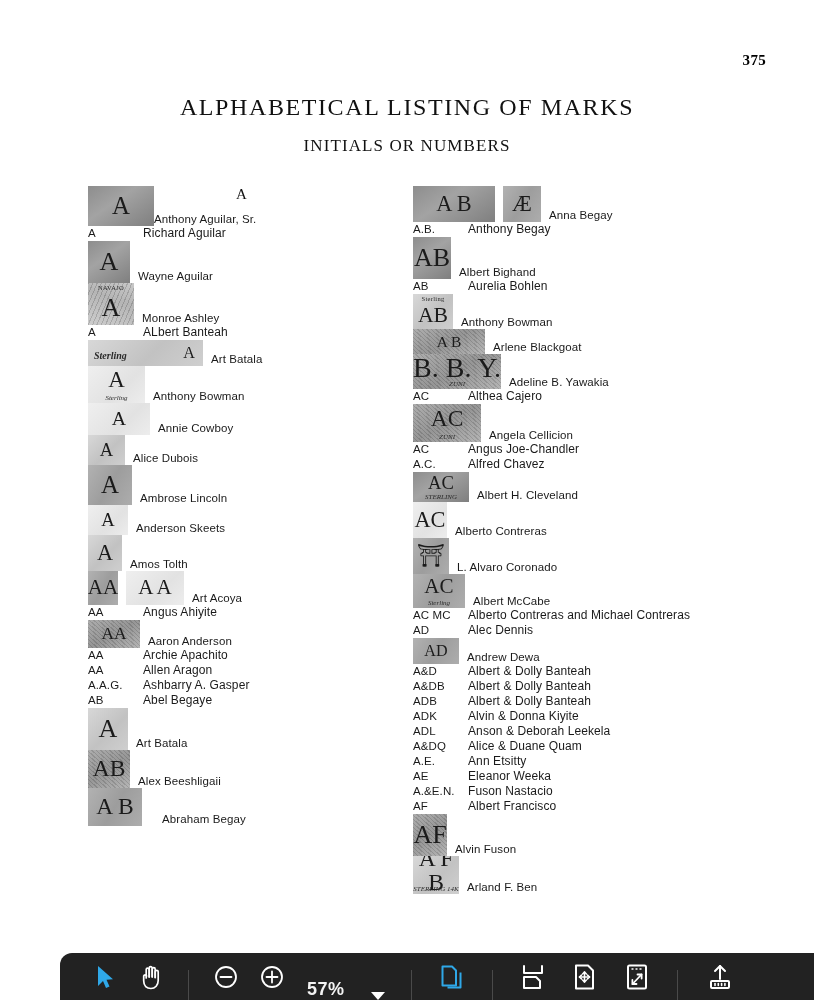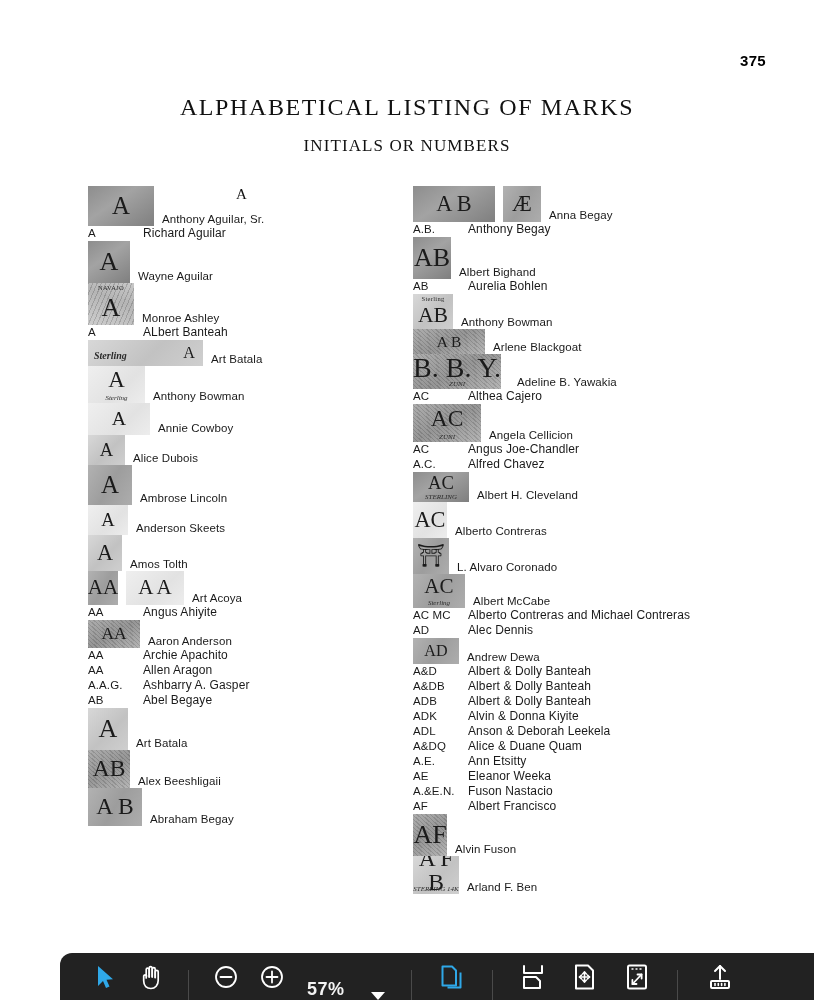--- a/index.html
+++ b/index.html
@@ -13,21 +13,21 @@
   #page {
     position: relative;
     width: 814px; height: 1000px;
     background: #ffffff;
   }
 
   
   .page-number {
     position: absolute;
     top: 52px; right: 48px;
-    font-family: Liberation Sans, sans-serif;
+    font-family: Liberation Serif, serif;
     font-weight: bold;
     font-size: 15px;
     color: #000;
     letter-spacing: .3px;
   }
   .doc-title {
     position: absolute;
     top: 94px; left: 0; width: 814px;
     text-align: center;
     font-family: "Liberation Serif", serif;
@@ -200,21 +200,21 @@
   <div class="doc-title">ALPHABETICAL LISTING OF MARKS</div>
   <div class="doc-subtitle">INITIALS OR NUMBERS</div>
   <div class="section-letter">A</div>
 
   <div class="column col-left" id="col-left">
       <div class="entry">
         <div class="entry-img-row">
           <div class="stamp tex-dark" style="width: 66px; height: 40px;">
             <div class="glyph" style="font-size: 24.8px;">A</div>
           </div>
-          <span class="name-after" style="margin-left: 8px; text-align: right;">Anthony Aguilar, Sr.</span>
+          <span class="name-after" style=" text-align: right;">Anthony Aguilar, Sr.</span>
         </div>
       </div>
       <div class="entry">
         <div class="entry-text-row">
           <span class="mark-code">A</span>
           <span class="artist-name">Richard Aguilar</span>
         </div>
       </div>
       <div class="entry">
         <div class="entry-img-row">
@@ -361,21 +361,21 @@
             <div class="glyph" style="font-size: 23.56px;">AB</div>
           </div>
           <span class="name-after" style="margin-left: 8px;">Alex Beeshligaii</span>
         </div>
       </div>
       <div class="entry">
         <div class="entry-img-row">
           <div class="stamp tex-mid" style="width: 54px; height: 38px;">
             <div class="glyph" style="font-size: 23.56px;">A B</div>
           </div>
-          <span class="name-after" style="margin-left: 8px;">Abraham Begay</span>
+          <span class="name-after" style="margin-left: 20px;">Abraham Begay</span>
         </div>
       </div>
     </div>
   <div class="column col-right" id="col-right">
       <div class="entry">
         <div class="entry-img-row">
           <div class="stamp tex-dark" style="width: 82px; height: 36px;">
             <div class="glyph" style="font-size: 22.32px;">A B</div>
           </div>
           <div style="width: 8px;"></div>
@@ -421,21 +421,21 @@
           </div>
           <span class="name-after" style="margin-left: 8px;">Arlene Blackgoat</span>
         </div>
       </div>
       <div class="entry">
         <div class="entry-img-row">
           <div class="stamp tex-noisy" style="width: 88px; height: 35px;">
             <div class="glyph" style="font-size: 28px; padding-bottom: 8px;">B. B. Y.</div>
             <div class="sub">ZUNI</div>
           </div>
-          <span class="name-after" style="margin-left: 16px;">Adeline B. Yawakia</span>
+          <span class="name-after" style="margin-left: 8px;">Adeline B. Yawakia</span>
         </div>
       </div>
       <div class="entry">
         <div class="entry-text-row">
           <span class="mark-code">AC</span>
           <span class="artist-name">Althea Cajero</span>
         </div>
       </div>
       <div class="entry">
         <div class="entry-img-row">

